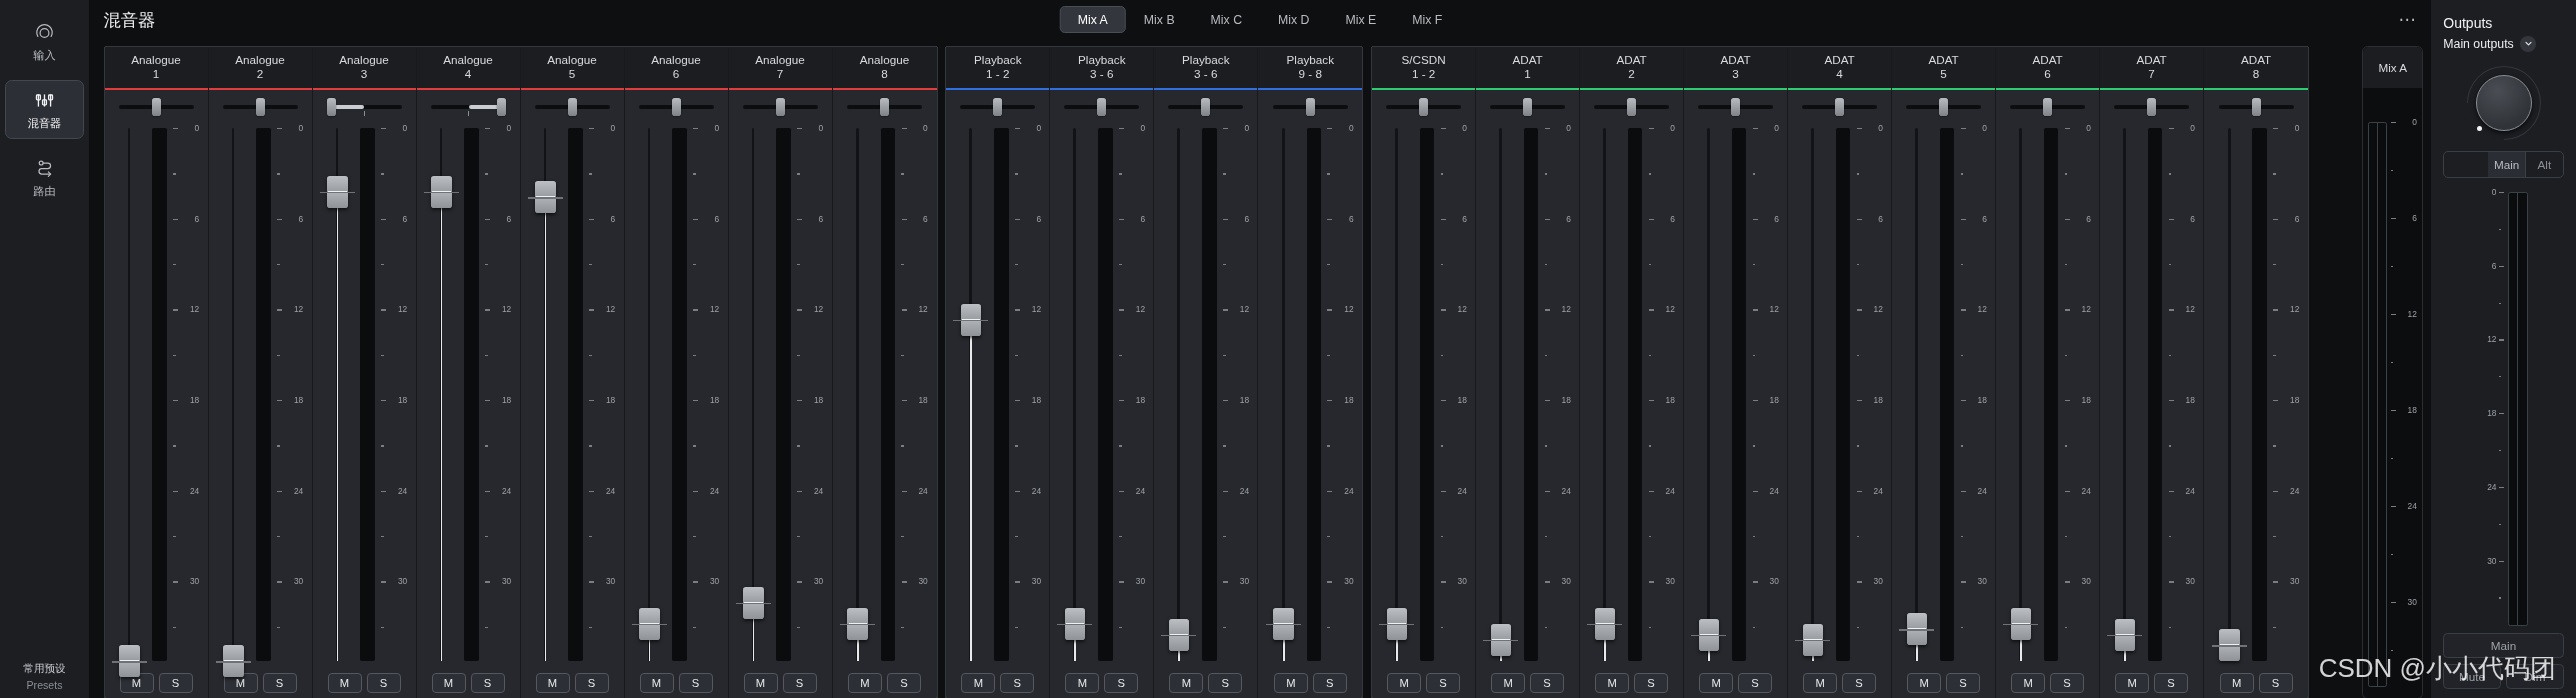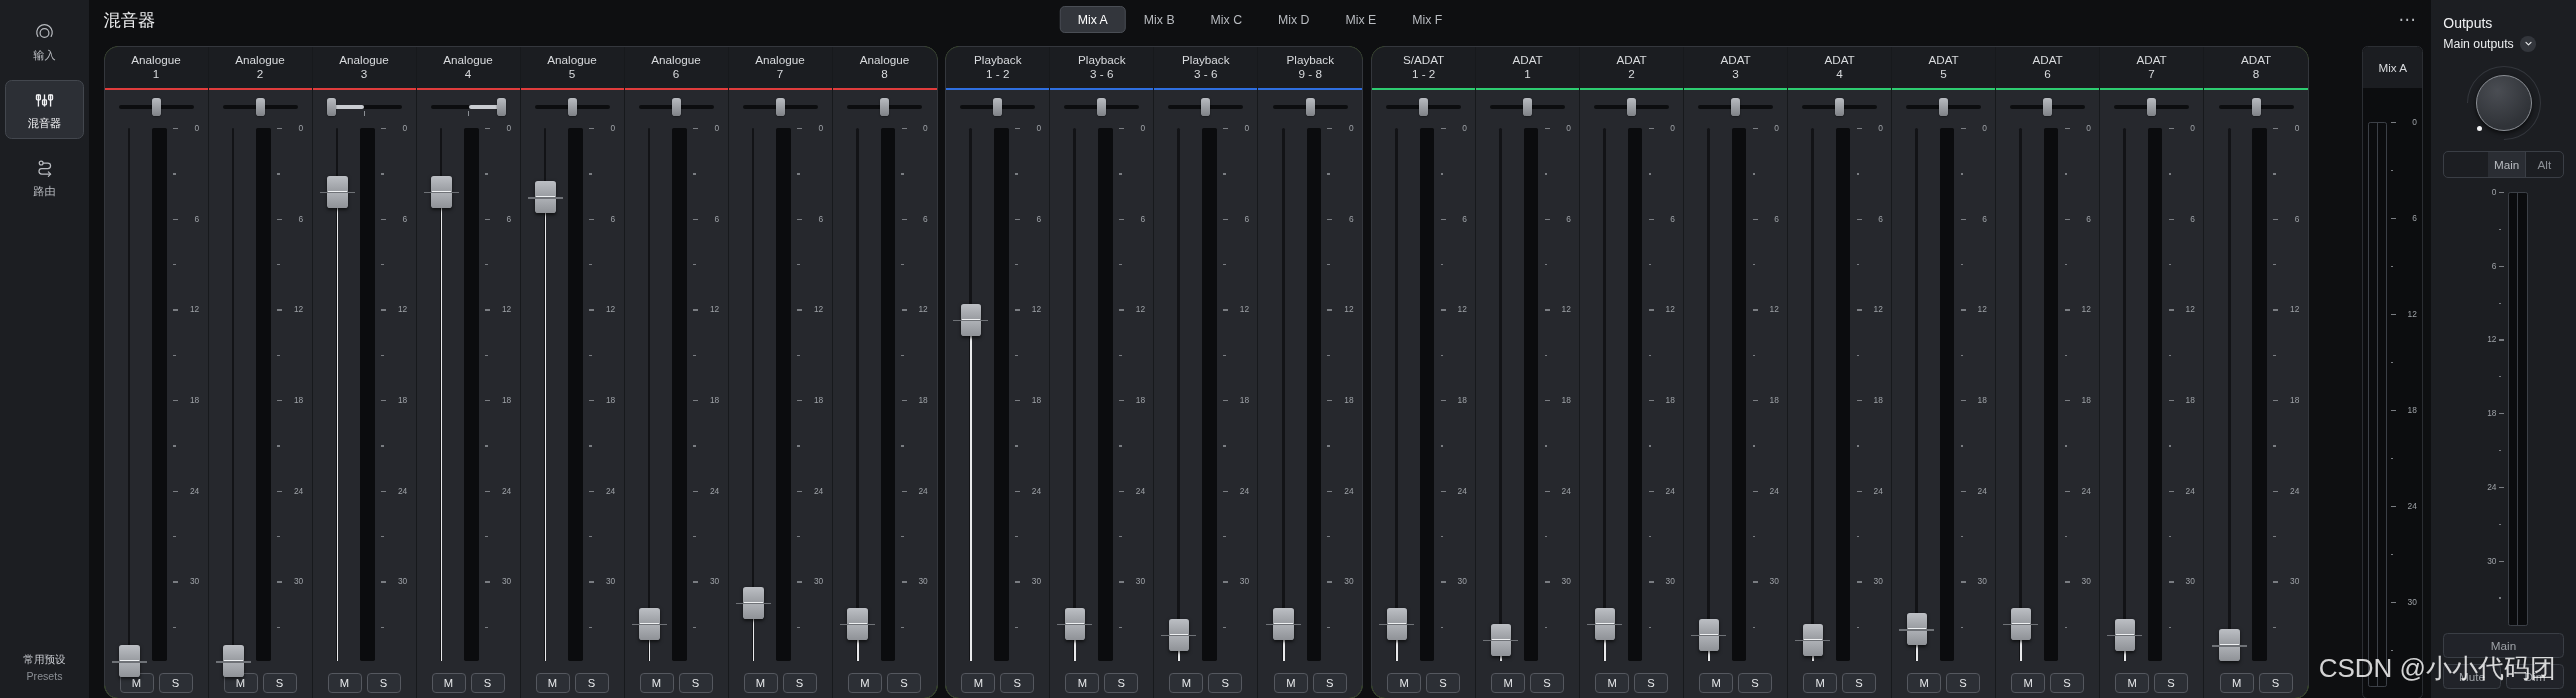--- a/index.html
+++ b/index.html
@@ -36,21 +36,21 @@
     display: flex; flex-direction: column; align-items: center; padding-top: 12.3px; }
   .nav-item { width: 79px; padding: 7.8px 0 6.7px; border-radius: 6.7px;
     display: flex; flex-direction: column; align-items: center; gap: 5px; margin-bottom: 9px;
     border: 0.6px solid transparent; }
   .nav-item.active { background: #2c2f35; border-color: #43474e; }
   .nav-label { font-size: 11.2px; color: #b9bcc1; }
   .nav-item.active .nav-label { color: #f2f3f5; }
   .nav-icon { height: 22.3px; display:flex; align-items:center; justify-content:center; }
   .nav-icon svg { stroke: #b9bcc1; fill: none; }
   .nav-item.active .nav-icon svg { stroke: #f2f3f5; }
-  .presets { margin-top: auto; padding-bottom: 17px; text-align: center; }
+  .presets { margin-top: auto; padding-bottom: 8px; text-align: center; }
   .presets .cn { font-size: 10.6px; color: #c9ccd1; display: block; margin-bottom: 2.8px;}
   .presets .en { font-size: 10.6px; color: #8b8f95; display: block; }
 
   
   .main { flex: 1; display: flex; flex-direction: column; min-width: 0; background: #0e0f11; }
 
   
   .header {
     height: 39px; flex: 0 0 39px; display: flex; align-items: center;
     padding: 0 14.5px; position: relative; background:#0e0f11;
@@ -70,21 +70,21 @@
   .routing-icon svg { stroke: #e3e5e8; fill: none; }
   .pill { padding: 3.9px 10px; font-size: 11.7px; color: #e8eaec; background: #212329;
     border: 0.6px solid #3a3e45; border-radius: 4.5px; white-space: nowrap; }
   .pencil { margin-left: 3.4px; }
   .pencil svg { stroke: #d6d8db; fill: none; }
 
   
   .mixer-area { flex: 1; display: flex; min-height: 0; padding: 6.7px 0 0 14.5px; gap: 0; background:#0e0f11;}
   .strips { display: flex; flex: 1; min-width: 0; gap: 0; }
 
-  .group { display: flex; border-radius: 14px; overflow: hidden; background: #84cc16;
+  .group { display: flex; border-radius: 2px; overflow: hidden; background: #84cc16;
     border: 0.6px solid #34373d; margin-right: 7.8px; }
 
   .strip { width: 104px; flex: 0 0 104px; display: flex; flex-direction: column;
     background: #26282d; border-right: 0.6px solid #17191c; position: relative; }
   .strip:last-child { border-right: none; }
 
   .strip-head { height: 41px; background: #1b1d21; display: flex; flex-direction: column;
     align-items: center; justify-content: center; gap: 0.6px; }
   .strip-name { font-size: 11.7px; color: #d9dbde; line-height: 1.15; }
   .strip-num  { font-size: 11.7px; color: #d9dbde; line-height: 1.15; }
@@ -798,21 +798,21 @@
                 </div>
                 <div class="ms-row">
                   <div class="ms-btn">M</div>
                   <div class="ms-btn">S</div>
                 </div>
               </div>
             </div>
             <div class="group">
               <div class="strip">
                 <div class="strip-head">
-                  <div class="strip-name">S/ADAT</div>
+                  <div class="strip-name">S/CSDN</div>
                   <div class="strip-num">1 - 2</div>
                 </div>
                 <div class="accent" style="background: rgb(46, 204, 113);"></div>
                 <div class="pan-row">
                   <div class="pan">
                     <div class="pan-track"></div>
                     <div class="pan-knob" style="left: 33px;"></div>
                   </div>
                 </div>
                 <div class="fader-zone">

